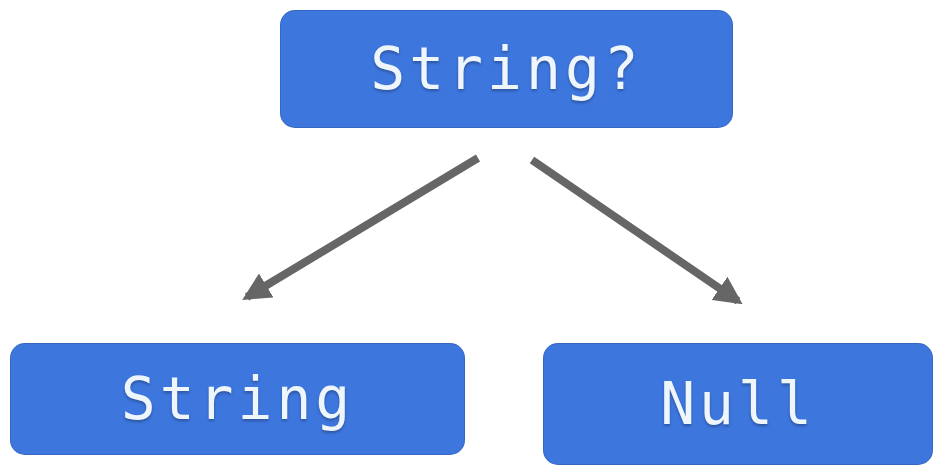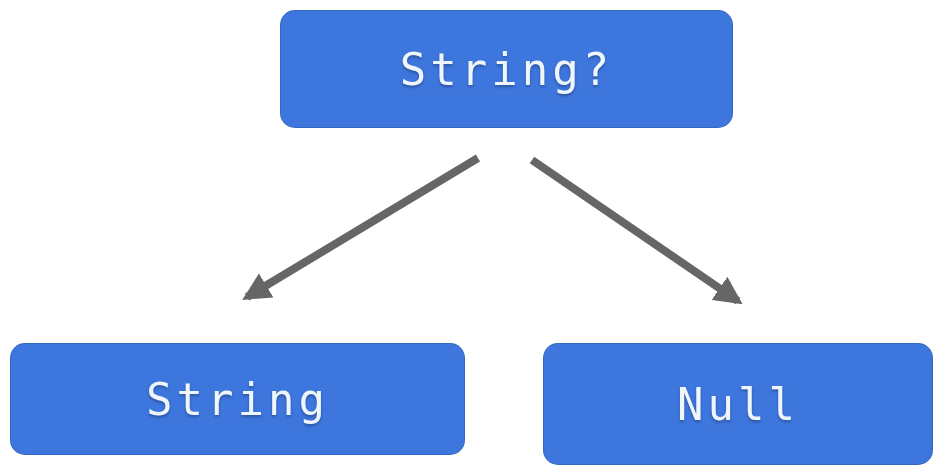--- a/index.html
+++ b/index.html
@@ -26,21 +26,21 @@
   .node {
     position: absolute;
     box-sizing: border-box;
     background: #3d76dd;
     border: 1px solid rgba(0,0,0,0.12);
     border-radius: 15px;
     display: flex;
     align-items: center;
     justify-content: center;
     color: #eef6fc;
-    font-size: 44px;
+    font-size: 58px;
     letter-spacing: 4px;
     text-shadow: 0 2px 3px rgba(0,0,0,0.28);
     white-space: nowrap;
   }
   .node-root {
     left: 280px;
     top: 10px;
     width: 453px;
     height: 118px;
   }

